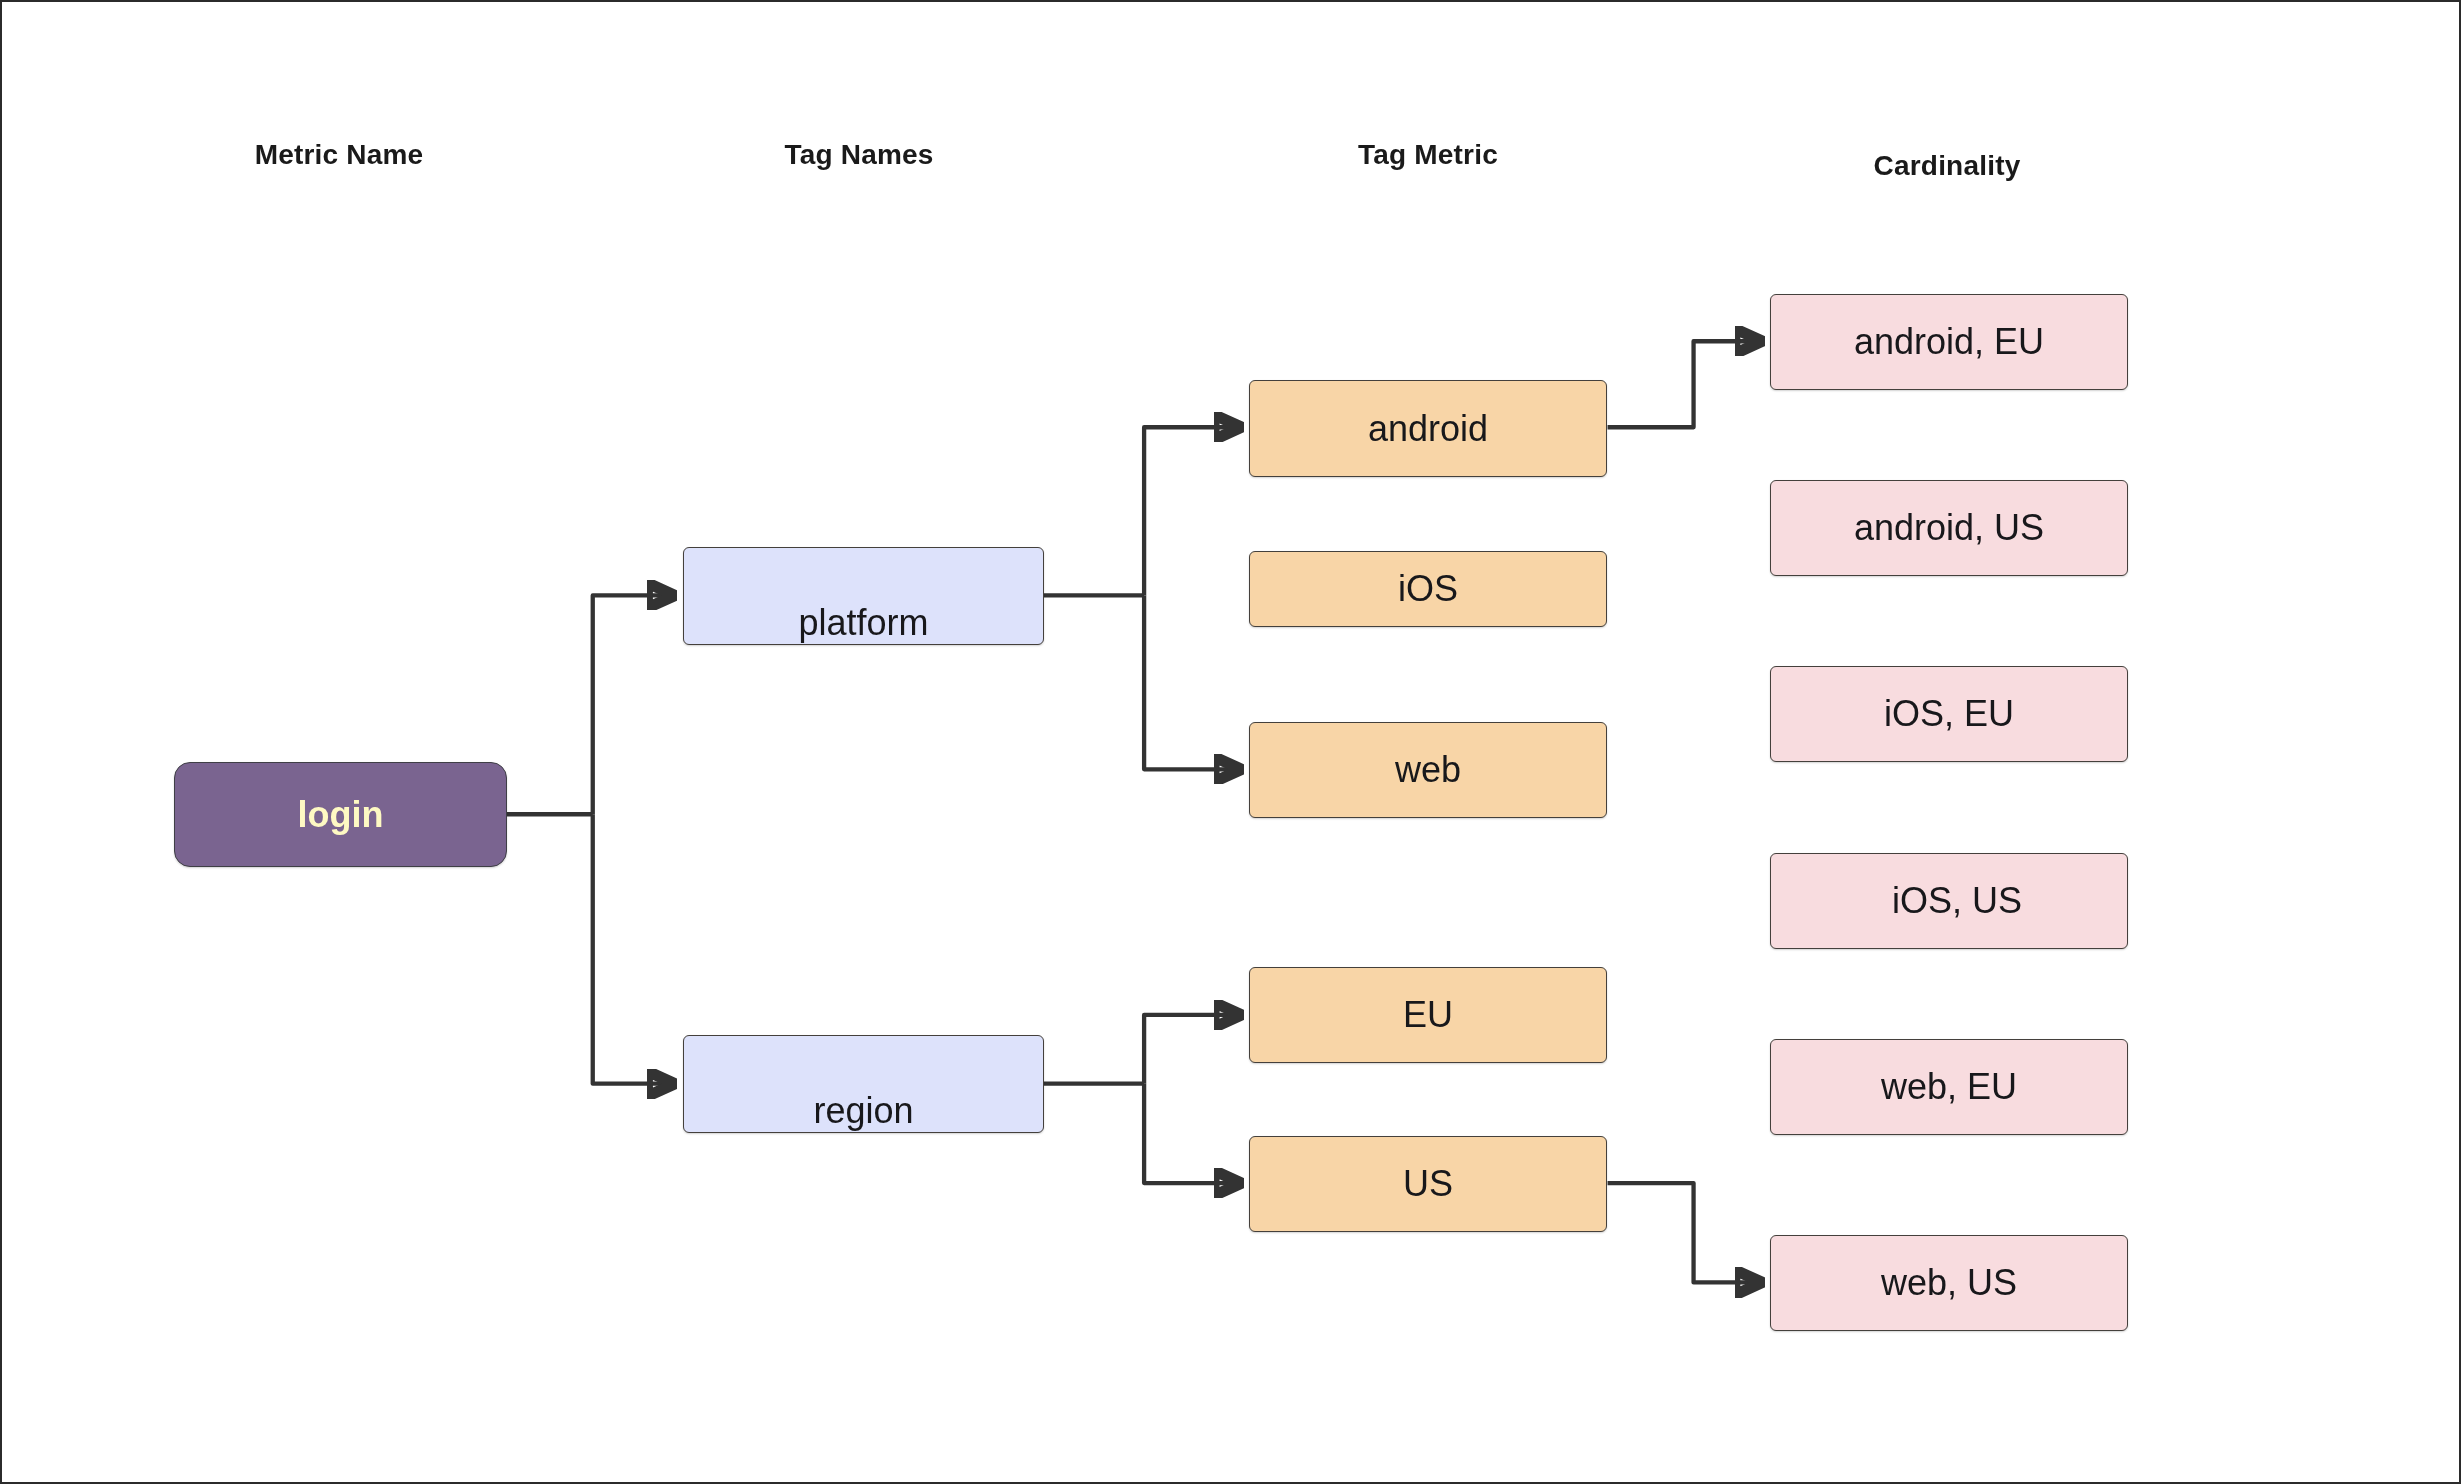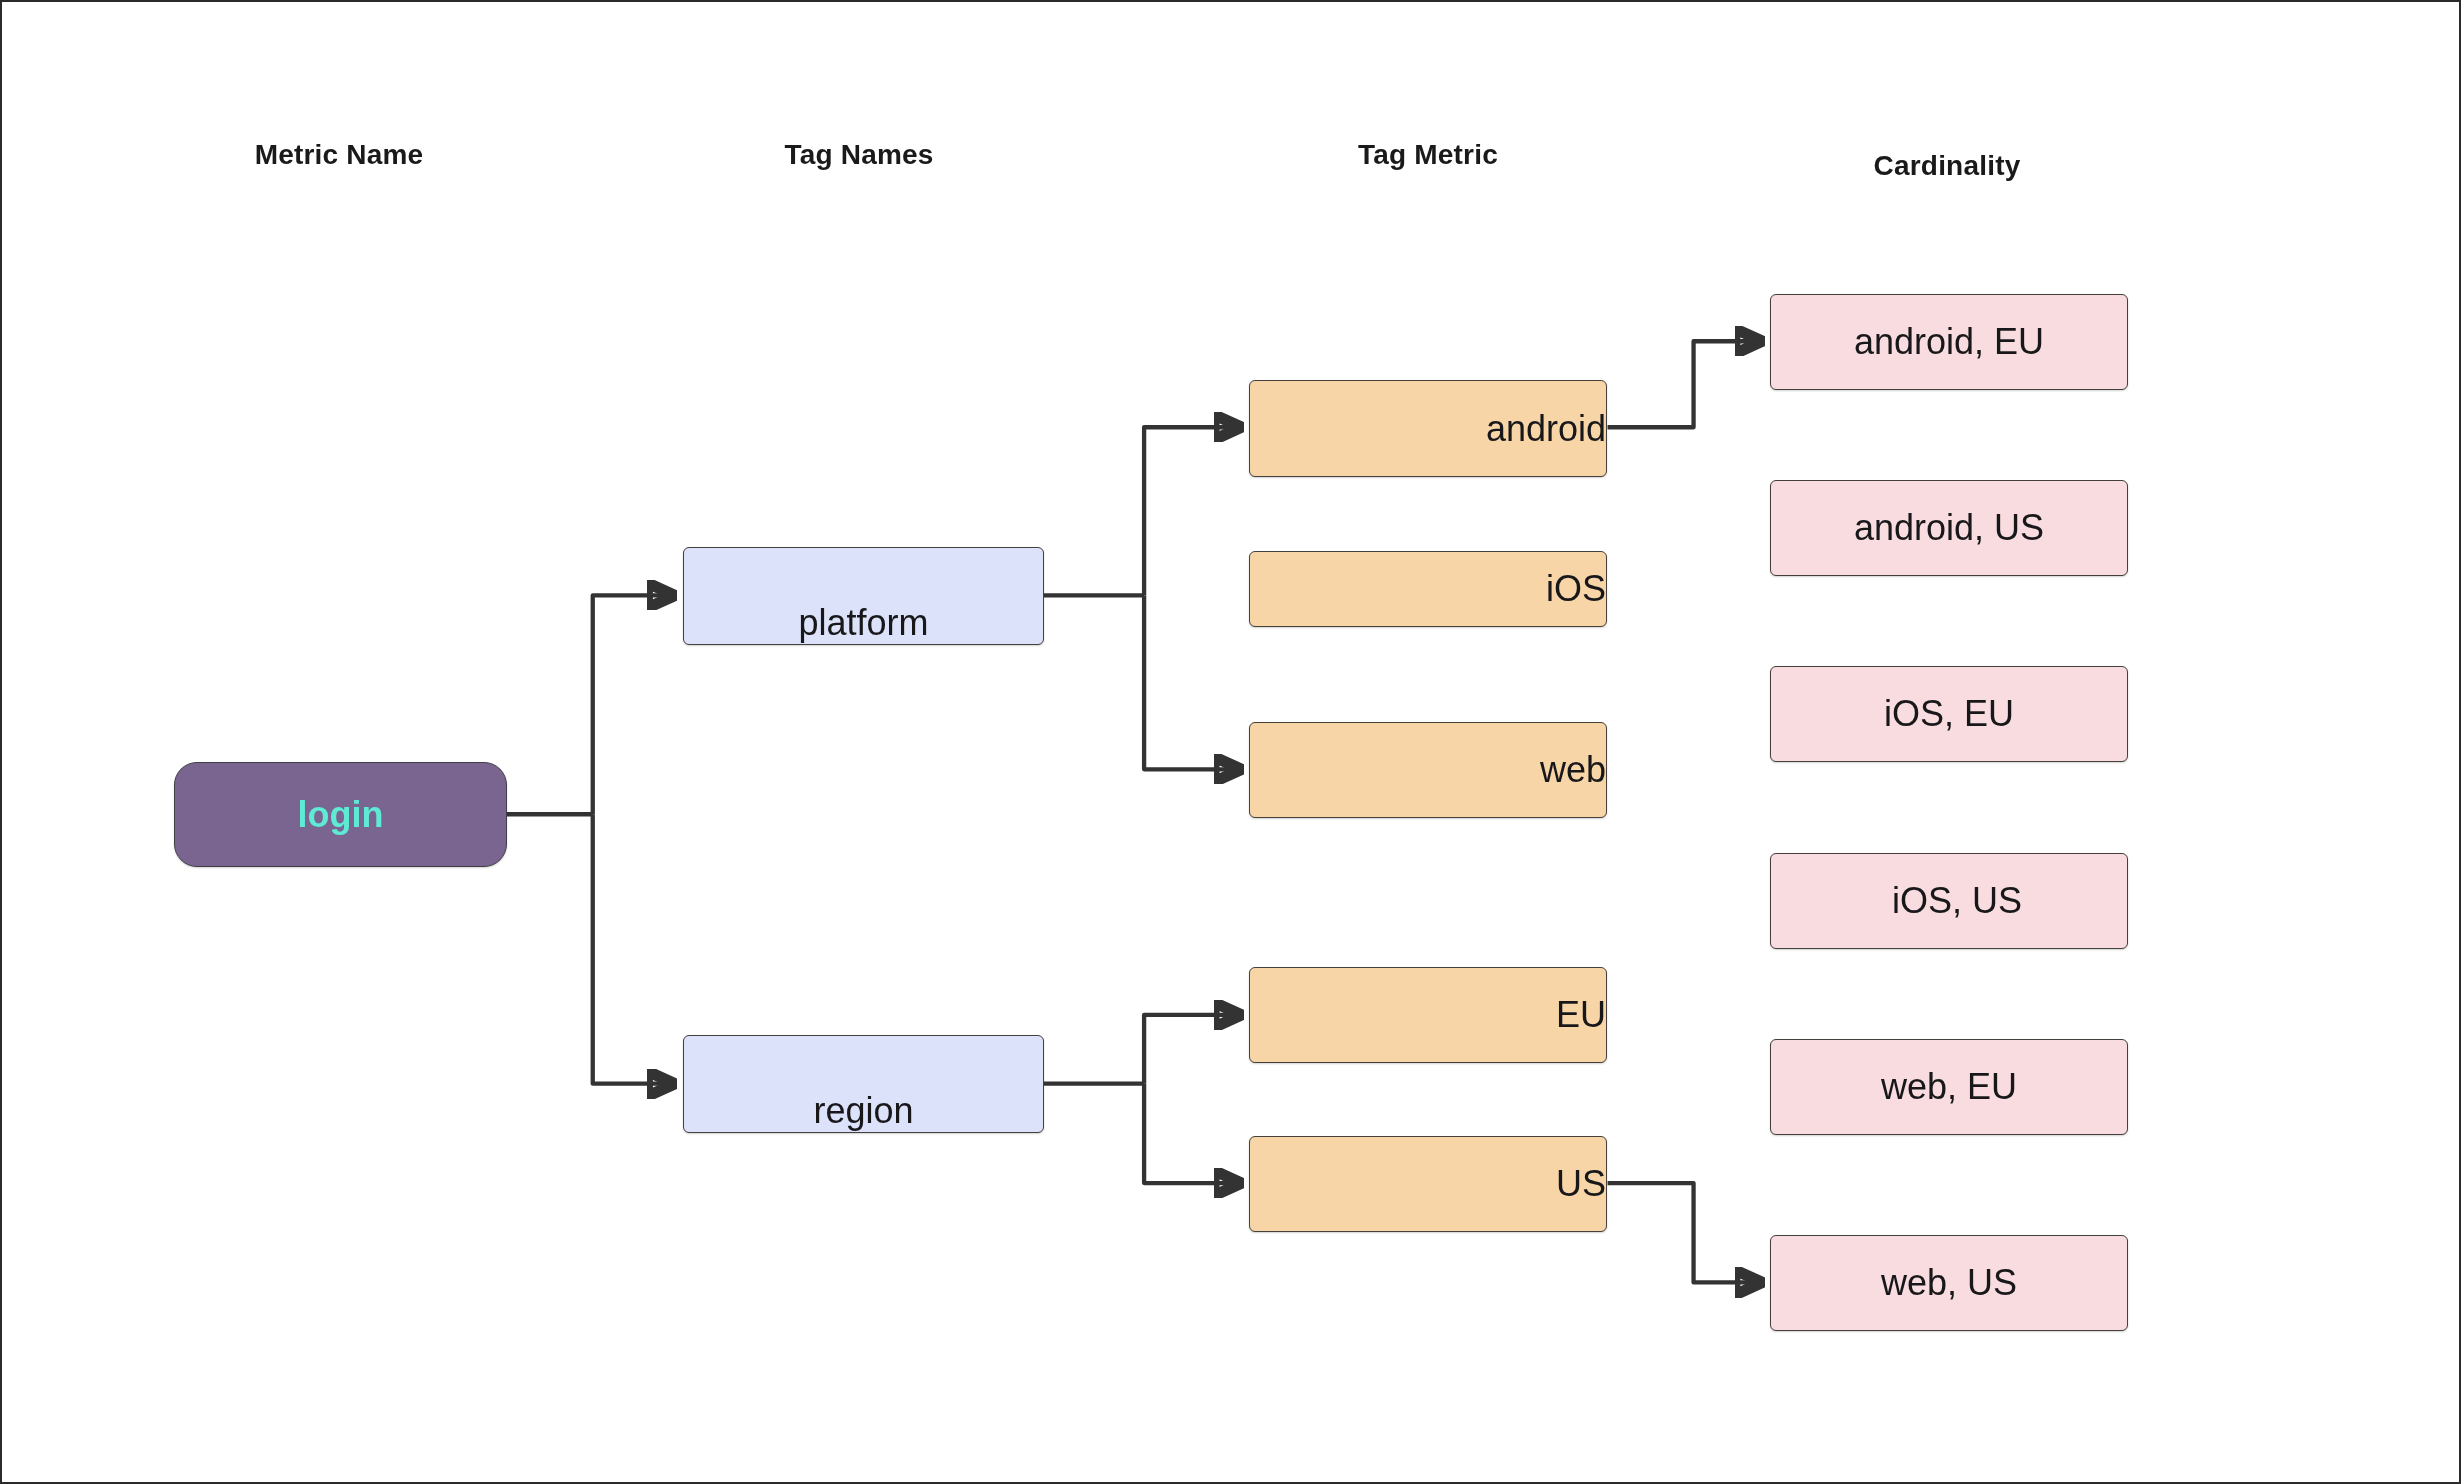--- a/index.html
+++ b/index.html
@@ -40,31 +40,30 @@
     align-items: center;
     justify-content: center;
     font-size: 36px;
     color: #18181b;
     box-shadow: 0 1px 1.9px rgba(0,0,0,0.18);
     white-space: nowrap;
   }
   .node.root {
     background: #7a6490;
     border-color: #3f3f46;
-    color: #5eead4;
+    color: #fef9c3;
     font-weight: bold;
-    border-radius: 23px;
+    border-radius: 16px;
   }
   .node.tagname {
     background: #dde2fb;
     align-items: flex-end;
   }
   .node.tagvalue {
     background: #f8d5a7;
-    justify-content: flex-end;
   }
   .node.cardinality {
     background: #f8dcdf;
   }
   
   #edges {
     position: absolute;
     left: 0;
     top: 0;
     width: 2461px;

